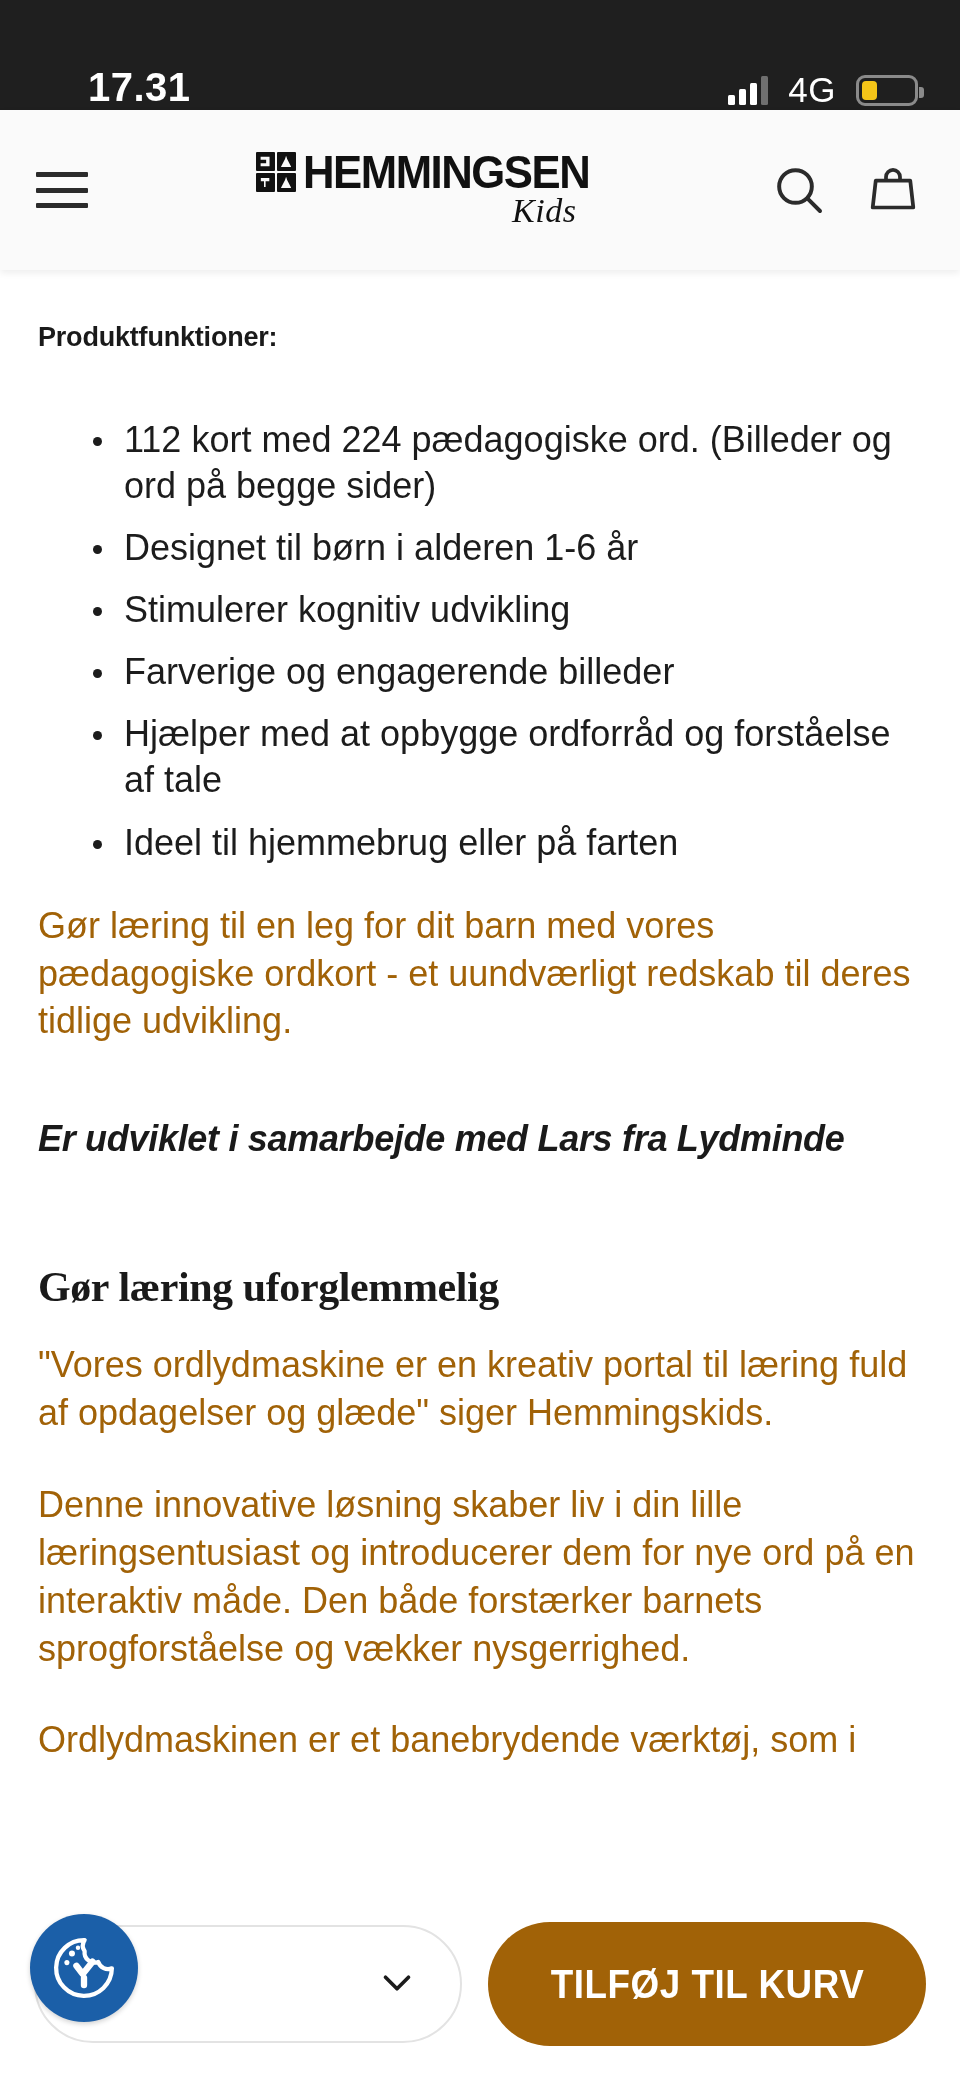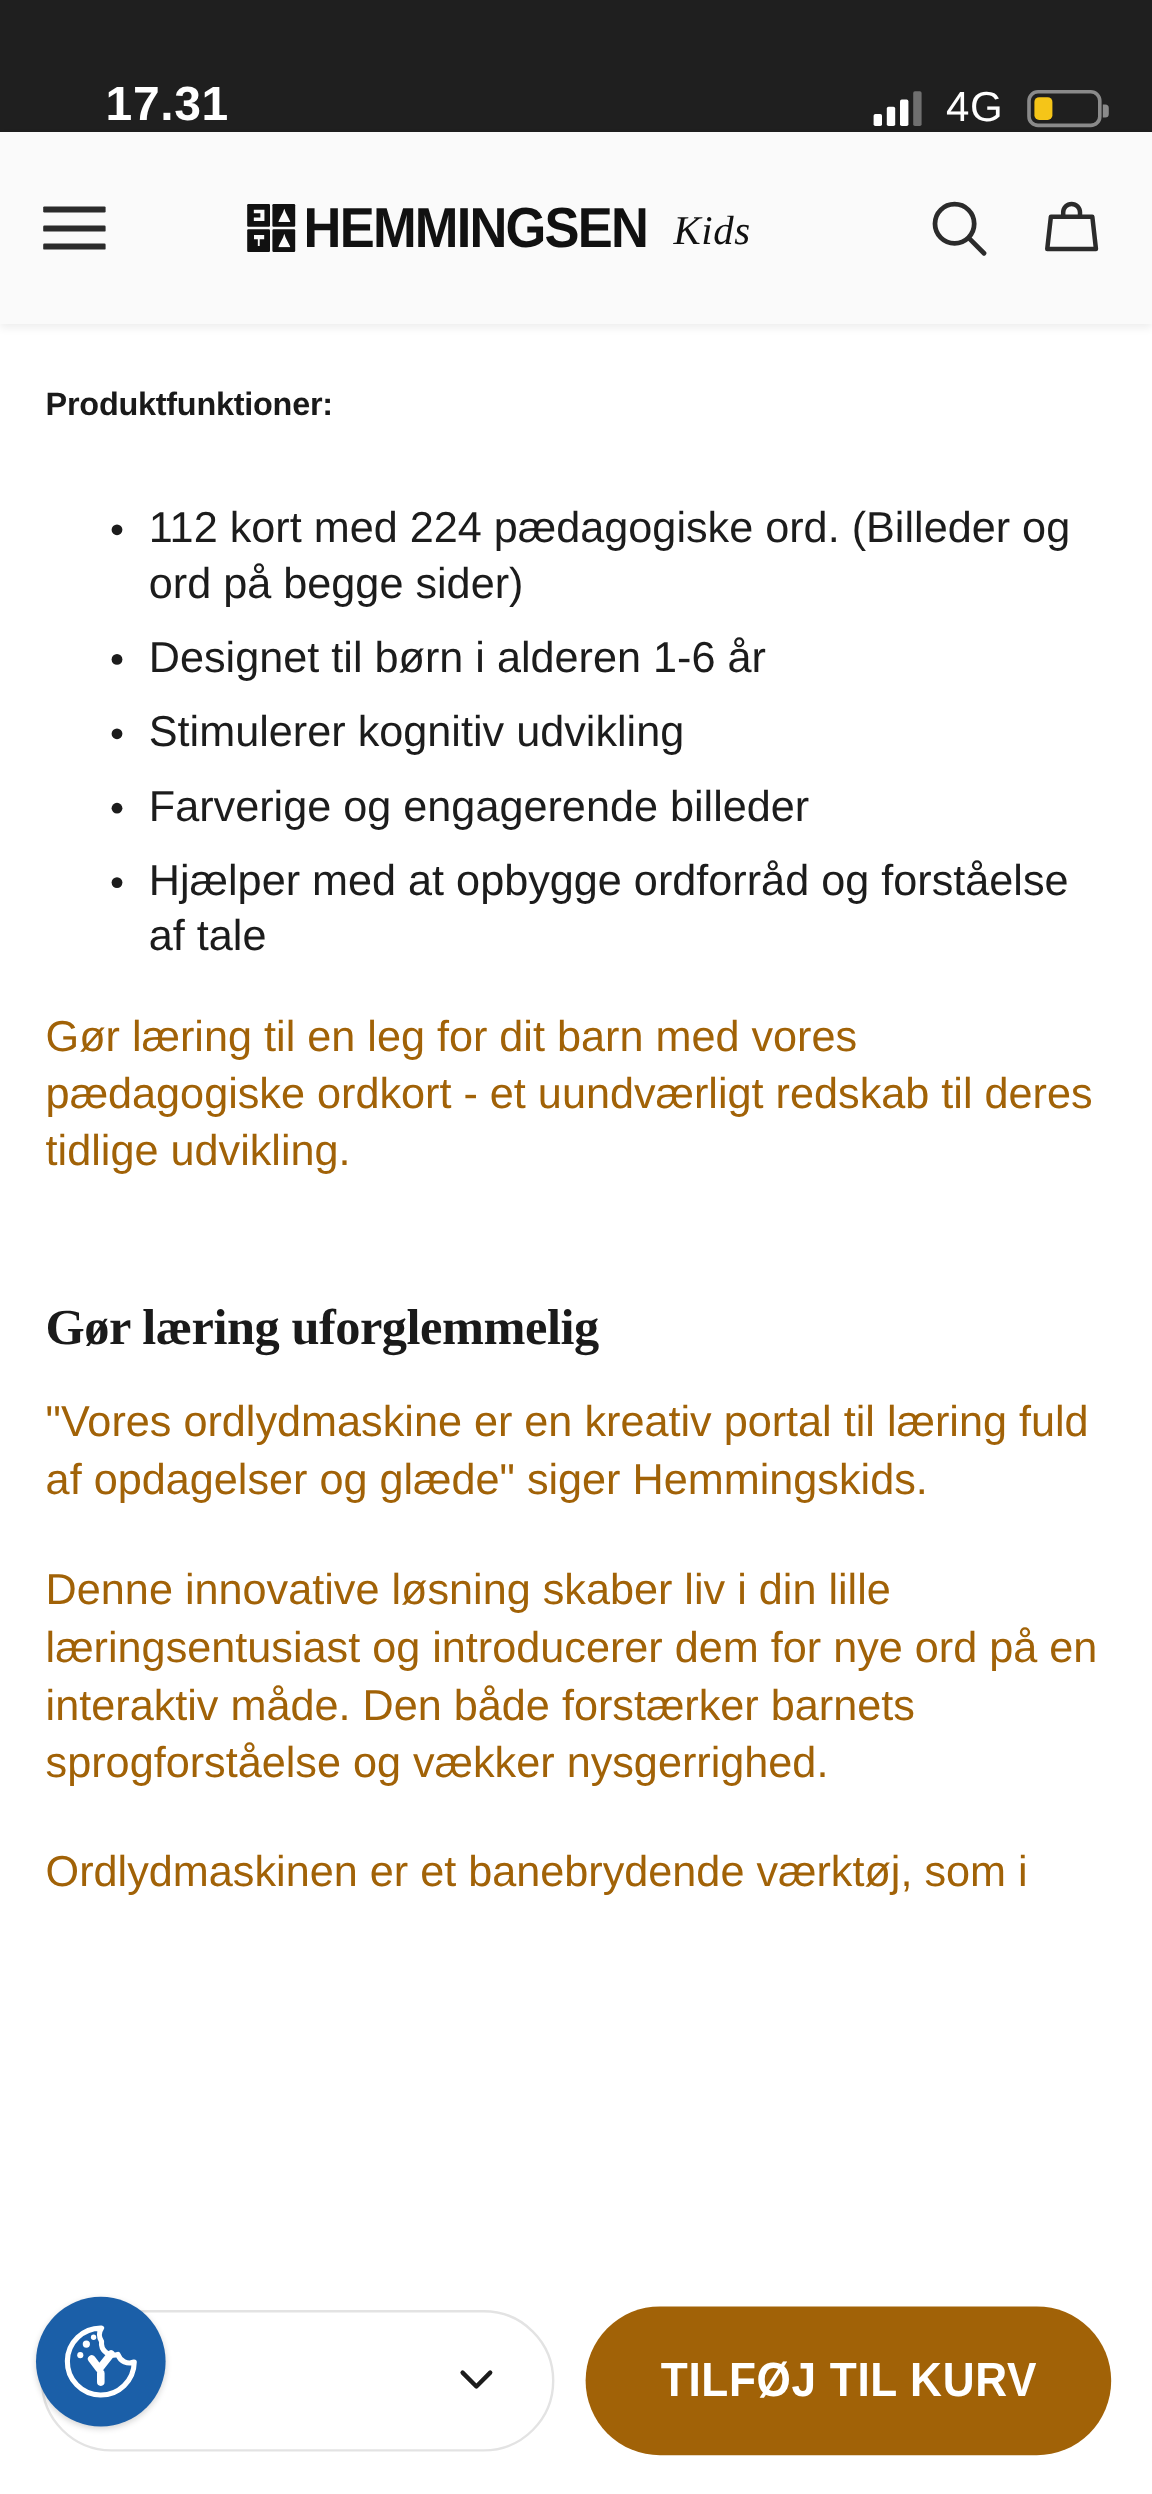--- a/index.html
+++ b/index.html
@@ -43,21 +43,21 @@
     background:#fafafa;
     display:flex; align-items:center; justify-content:space-between;
     padding:0 36px;
     box-shadow:0 3px 7px rgba(0,0,0,.07);
     z-index:5;
   }
   .hamburger{ width:60px; height:46px; display:flex; flex-direction:column;
               justify-content:space-between; padding:5px 0; cursor:pointer; }
   .hamburger span{ display:block; height:5px; width:52px; background:#2b2b2b; border-radius:1px; }
 
-  .logo{ display:flex; flex-direction:row; align-items:flex-end;
+  .logo{ display:flex; flex-direction:column; align-items:flex-end;
          margin-left:-8px; margin-right:-10px; }
   .logo-row{ display:flex; align-items:center; gap:7px; }
   .logo-mark{ display:grid; grid-template-columns:repeat(2,1fr);
               grid-template-rows:repeat(2,1fr); gap:2px; width:40px; height:40px; }
   .logo-mark span{ background:#111111; border-radius:1px; position:relative; overflow:hidden; }
   .logo-mark span::after{ content:""; position:absolute; left:22%; top:20%;
               width:56%; height:60%; background:#fafafa;
               clip-path:polygon(50% 0,60% 28%,100% 100%,0 100%,40% 28%); }
   .logo-mark span:nth-child(1)::after{
               clip-path:polygon(8% 8%,92% 8%,92% 92%,8% 92%,8% 66%,60% 66%,60% 34%,8% 34%); }
@@ -197,24 +197,26 @@
 <div class="content">
 
   <div class="section-label">Produktfunktioner:</div>
 
   <ul class="features">
     <li>112 kort med 224 pædagogiske ord. (Billeder og ord på begge sider)</li>
     <li>Designet til børn i alderen 1-6 år</li>
     <li>Stimulerer kognitiv udvikling</li>
     <li>Farverige og engagerende billeder</li>
     <li>Hjælper med at opbygge ordforråd og forståelse af tale</li>
+    <li>Ideel til hjemmebrug eller på farten</li>
   </ul>
 
   <p class="body-text">Gør læring til en leg for dit barn med vores pædagogiske ordkort - et uundværligt redskab til deres tidlige udvikling.</p>
 
+  <p class="emphasis">Er udviklet i samarbejde med Lars fra Lydminde</p>
 
   <h2 class="subhead">Gør læring uforglemmelig</h2>
 
   <p class="body-text quote">"Vores ordlydmaskine er en kreativ portal til læring fuld af opdagelser og glæde" siger Hemmingskids.</p>
 
   <p class="body-text para">Denne innovative løsning skaber liv i din lille læringsentusiast og introducerer dem for nye ord på en interaktiv måde. Den både forstærker barnets sprogforståelse og vækker nysgerrighed.</p>
 
   <p class="body-text clipped">Ordlydmaskinen er et banebrydende værktøj, som i</p>
 </div>
 

